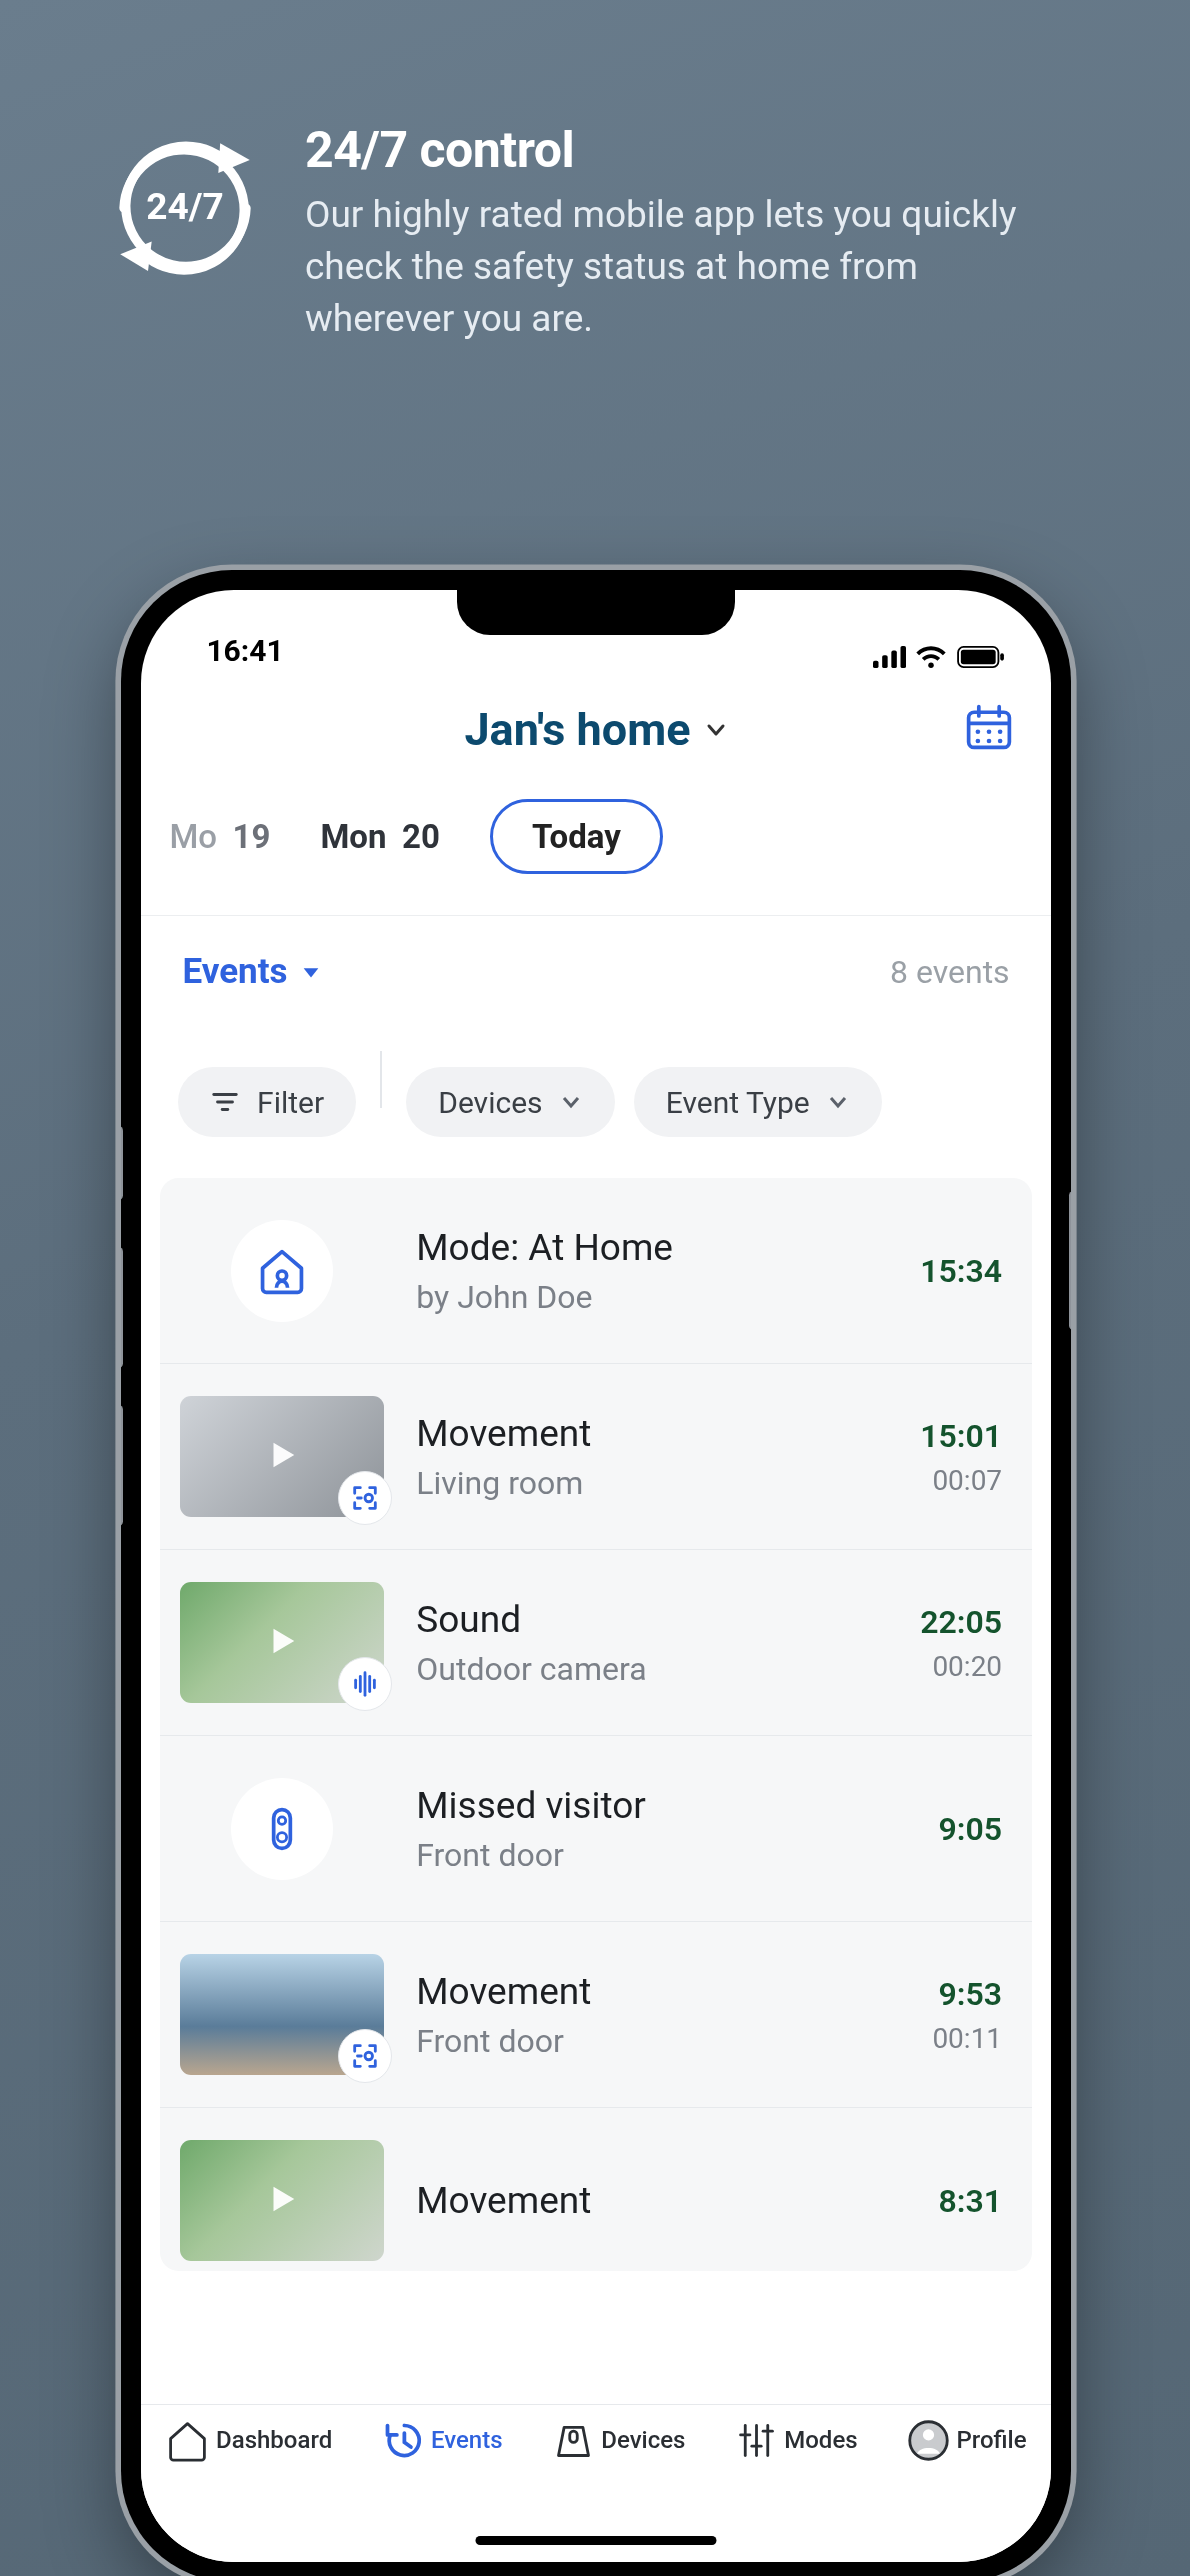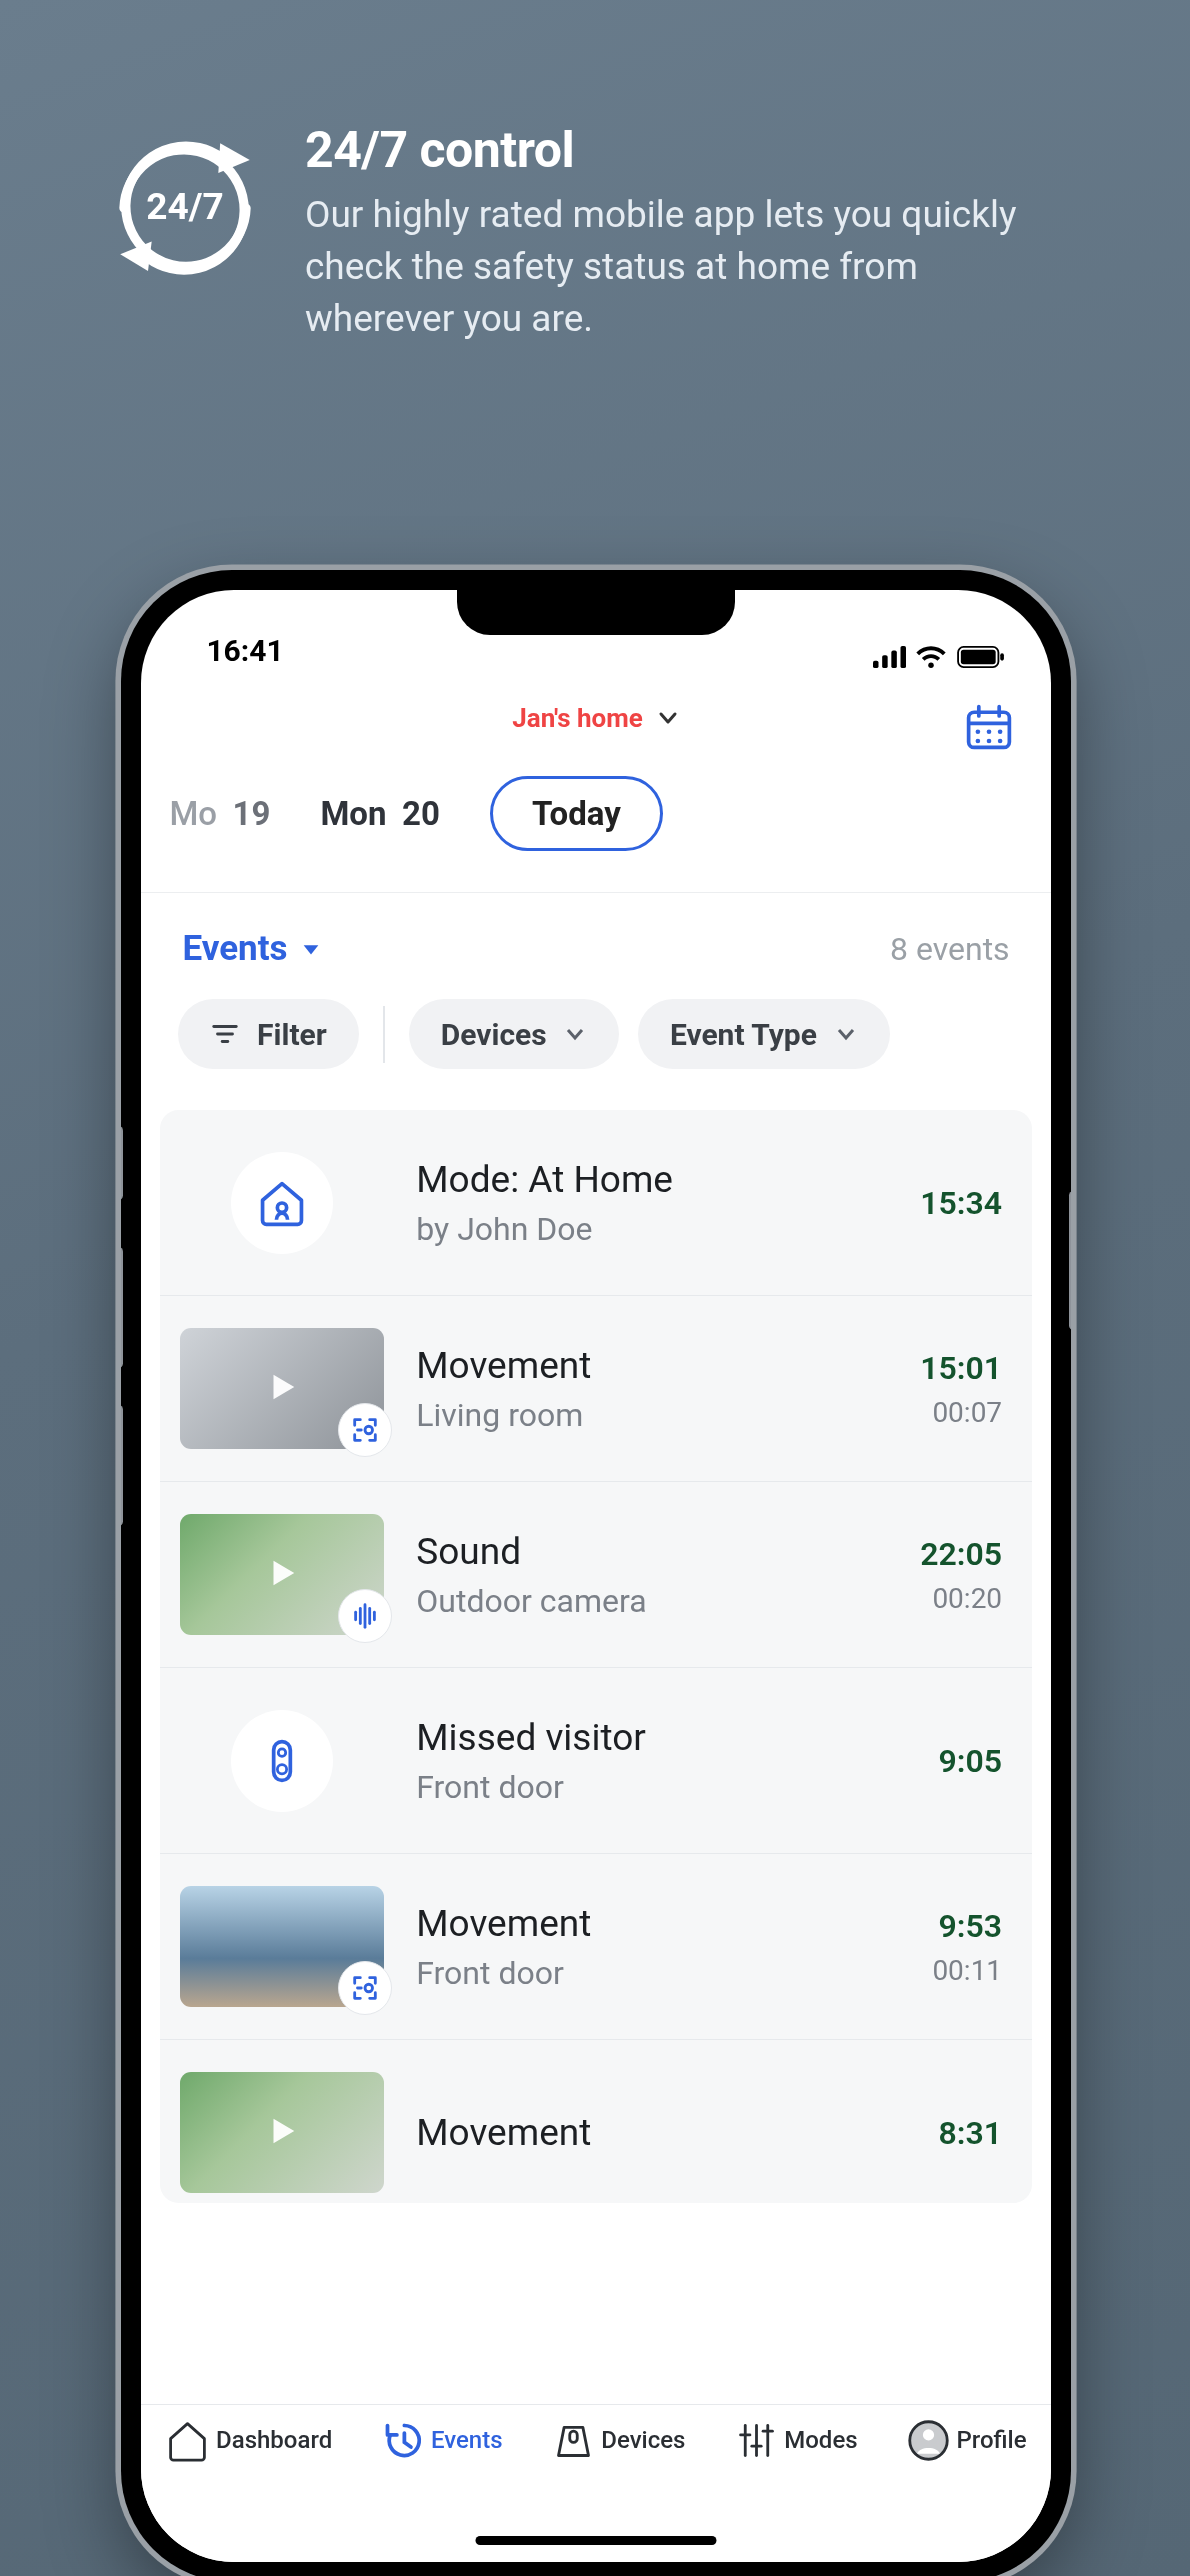--- a/index.html
+++ b/index.html
@@ -50,21 +50,21 @@
     z-index:20; position:relative;
   }
   .status-right { display:flex; align-items:center; gap:9.3px; }
   .status-right svg { display:block; }
 
   
   .app-header {
     padding:30px 37px 0 37px;
     display:flex; align-items:center; position:relative; justify-content:center;
   }
-  .app-title { font-size:26px; font-weight:700; color:#ef4444; display:flex; align-items:center; gap:13px;}
+  .app-title { font-size:45px; font-weight:700; color:#0c4a6e; display:flex; align-items:center; gap:13px;}
   .app-title svg { width:24px; height:24px; }
   .calendar-btn { position:absolute; right:37px; top:30px; }
   .calendar-btn svg { width:50px; height:50px; }
 
   
   .date-strip {
     display:flex; align-items:center; gap:50px; padding:43px 28px 41px 28px;
     border-bottom:0.9px solid #eceef0;
   }
   .date-item { font-size:33px; font-weight:700; color:#555; white-space:nowrap; }
@@ -81,21 +81,21 @@
     padding:35px 41px 30px 41px;
   }
   .events-head-left { display:flex; align-items:center; gap:13px; color:#2f62de; font-size:35px; font-weight:700;}
   .events-head-left svg { width:22px; height:22px; fill:#2f62de;}
   .events-head-right { font-size:32px; color:#9aa0a6; }
 
   .filter-row { display:flex; align-items:center; gap:18.5px; padding:0 37px 41px 37px; }
   .pill {
     background:#f1f2f4; border-radius:41px; height:70px; padding:0 32px;
     display:flex; align-items:center; gap:16.7px;
-    font-size:30px; font-weight:700; color:#3a3f45;
+    font-size:30px; font-weight:400; color:#3a3f45;margin-top:45px;
   }
   .pill svg.filter-icon { width:30px; height:30px;}
   .pill svg.chev { width:24px; height:24px; stroke:#5b616a; stroke-width:3; fill:none;}
   .vdiv { width:1.9px; height:57px; background:#e3e6ea; margin:0 5.6px; }
 
   
   .list-wrap { flex:1; overflow:hidden; padding:0 18.5px; position:relative; }
   .card {
     background:#f6f7f8; border-radius:18.5px; overflow:hidden;
   }

